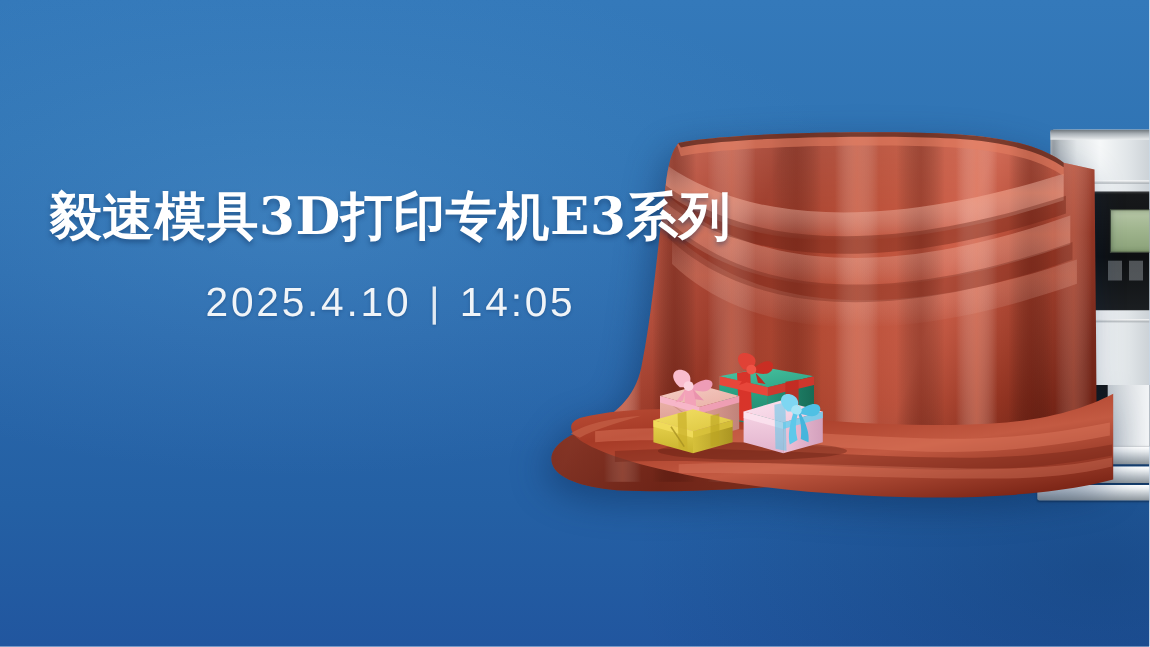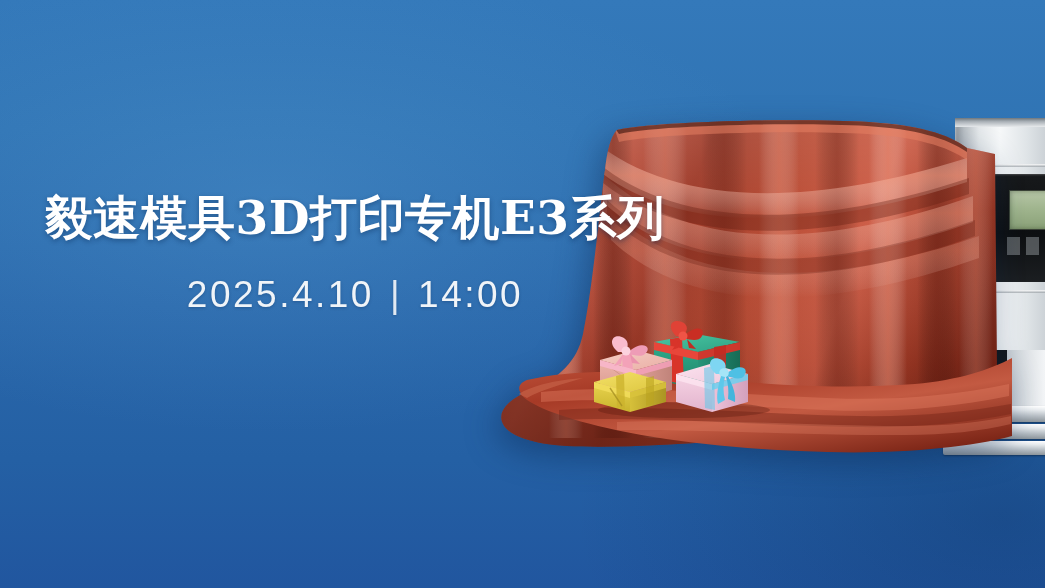--- a/index.html
+++ b/index.html
@@ -133,21 +133,21 @@
     top: 312px;
     width: 190px;
     height: 105px;
   }
   .gifts svg { display: block; width: 100%; height: 100%; overflow: visible; }
 
   
   .text-block {
     position: absolute;
     left: 0px;
-    top: 184px;
+    top: 164px;
     width: 710px;
     text-align: center;
   }
   .headline {
     margin: 0;
     color: #ffffff;
     font-family: "DejaVu Serif", "Liberation Serif", serif;
     font-weight: 700;
     font-size: 47px;
     line-height: 68px;
@@ -431,17 +431,17 @@
         <circle cx="132" cy="61" r="4.8" fill="#a6e5f7"></circle>
         <path d="M129,64 C126,74 124,84 126,92 L133,88 C131,80 131,72 133,65 Z" fill="#5ec8ea"></path>
         <path d="M136,64 C141,74 144,82 143,90 L136,87 C137,79 136,71 134,65 Z" fill="#45b5dc"></path>
       </g>
     </svg>
   </div>
 
   <div class="text-block">
     <h1 class="headline line1">毅速模具3D打印专机E3系列</h1>
     <div class="datetime">
-      <span>2025.4.10</span><span class="dt-sep">|</span><span>14:00</span>
+      <span>2025.4.10</span><span class="dt-sep">|</span><span>14:05</span>
     </div>
   </div>
 
 </div>
 
 </body></html>

